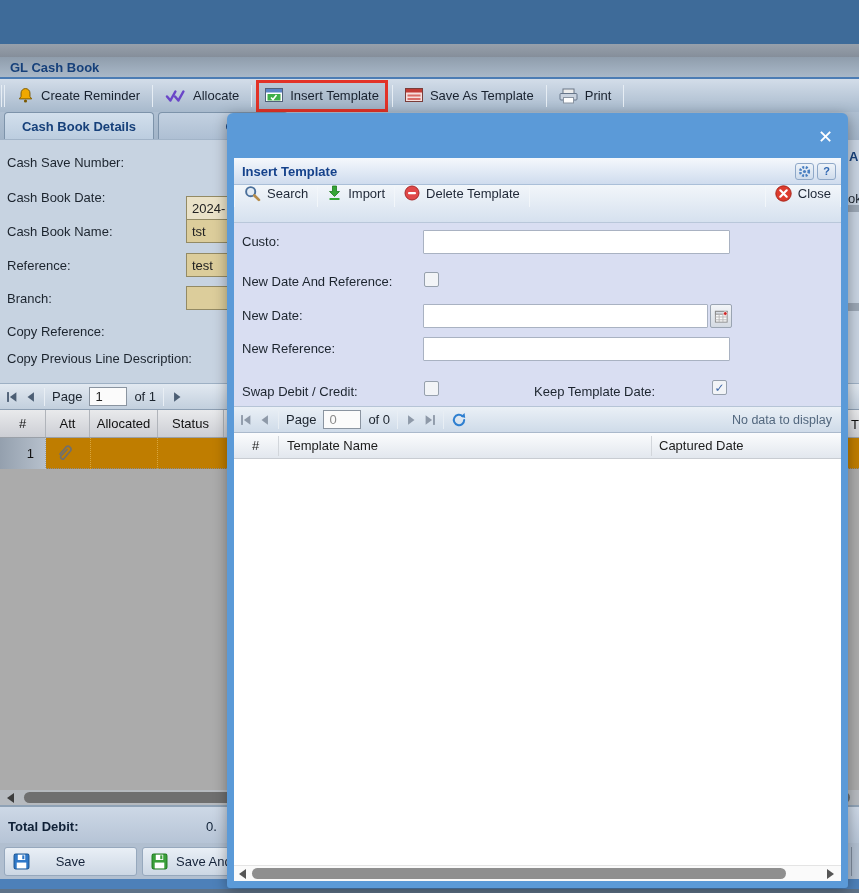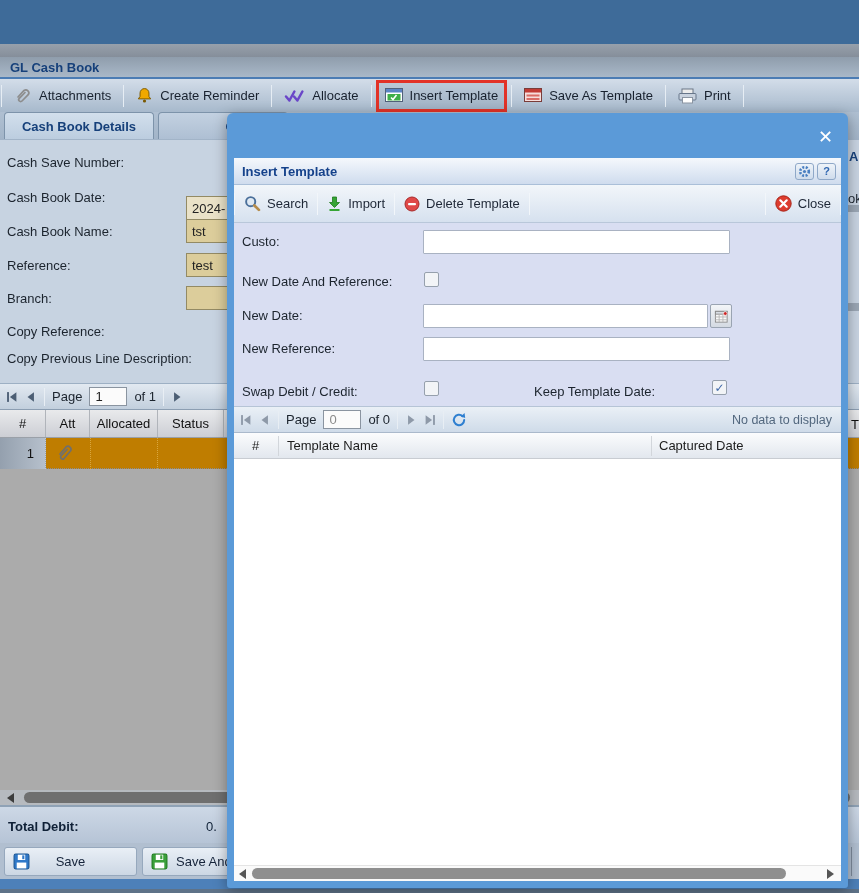--- a/index.html
+++ b/index.html
@@ -81,21 +81,21 @@
   .m-close { position:absolute; right:15px; top:13px; color:#fff; font-weight:bold; font-size:18px; cursor:pointer; }
   .m-inner { position:absolute; left:7px; top:45px; width:607px; height:723px; background:#d9def2;
              display:flex; flex-direction:column; }
   .m-header { height:27px; background:linear-gradient(#f5f8fc,#cfdcee); border-bottom:1px solid #aabfd8;
               display:flex; align-items:center; flex:none; }
   .m-title { margin-left:8px; font-weight:bold; color:#15428b; }
   .m-hbtn { width:19px; height:17px; border:1px solid #8fa8c8; border-radius:3px;
             background:linear-gradient(#eef3f9,#cfdcec); display:flex; align-items:center; justify-content:center;
             font-size:11px; font-weight:bold; color:#2f66b0; }
   .m-toolbar { height:38px; background:linear-gradient(#f2f6fa,#d6e1ef); border-bottom:1px solid #b9c7da;
-               display:flex; align-items:center; flex:none; }
+               display:flex; align-items:flex-start; flex:none; }
   .mt-item { display:flex; align-items:center; gap:6px; padding:0 9px; color:#1e2736; cursor:default; }
   .mt-sep { width:1px; height:22px; background:#aebdcd; border-right:1px solid #f2f6fa; }
   .m-form { height:183px; position:relative; flex:none; }
   .m-label { position:absolute; color:#1c242e; }
   .m-input { position:absolute; height:24px; border:1px solid #a9b2c2; background:#fff; border-radius:1px;
              font-family:inherit; font-size:13px; padding:0 4px; color:#222; }
   .m-check { position:absolute; width:15px; height:15px; border:1px solid #96a0ad; background:#f2f4f7;
              border-radius:2px; display:flex; align-items:center; justify-content:center;
              font-size:12px; font-weight:bold; color:#3f68a8; }
   .cal-btn { position:absolute; width:22px; height:24px; border:1px solid #9aa4b2; border-radius:2px;
@@ -119,26 +119,20 @@
 
   <div class="abs top-strip"></div>
   <div class="abs gray-band"></div>
 
   <div class="abs title-bar">
     <span>GL Cash Book</span>
   </div>
 
   <div class="abs toolbar">
     <div class="tb-sep"></div>
-    <div class="tb-item">
-      <svg width="18" height="18" viewBox="0 0 18 18">
-          <path d="M4 10 L10 3.5 a3 3 0 0 1 4.2 4.2 L8 14 a1.9 1.9 0 0 1-2.7-2.7 L11 5.5" stroke="#8d8d8d" stroke-width="1.7" fill="none" stroke-linecap="round"></path>
-        </svg>
-      <span>Attachments</span>
-    </div>
     <div class="tb-sep"></div>
     <div class="tb-item">
       <svg width="17" height="17" viewBox="0 0 16 16">
           <path d="M8 1.5 a4.2 4.2 0 0 1 4.2 4.2 v3.2 l1.6 2.3 h-11.6 L3.8 8.9 V5.7 A4.2 4.2 0 0 1 8 1.5" fill="#f0a800" stroke="#7a5800" stroke-width="0.9"></path>
           <circle cx="8" cy="13.2" r="1.5" fill="#7a5800"></circle>
         </svg>
       <span>Create Reminder</span>
     </div>
     <div class="tb-sep"></div>
     <div class="tb-item">

